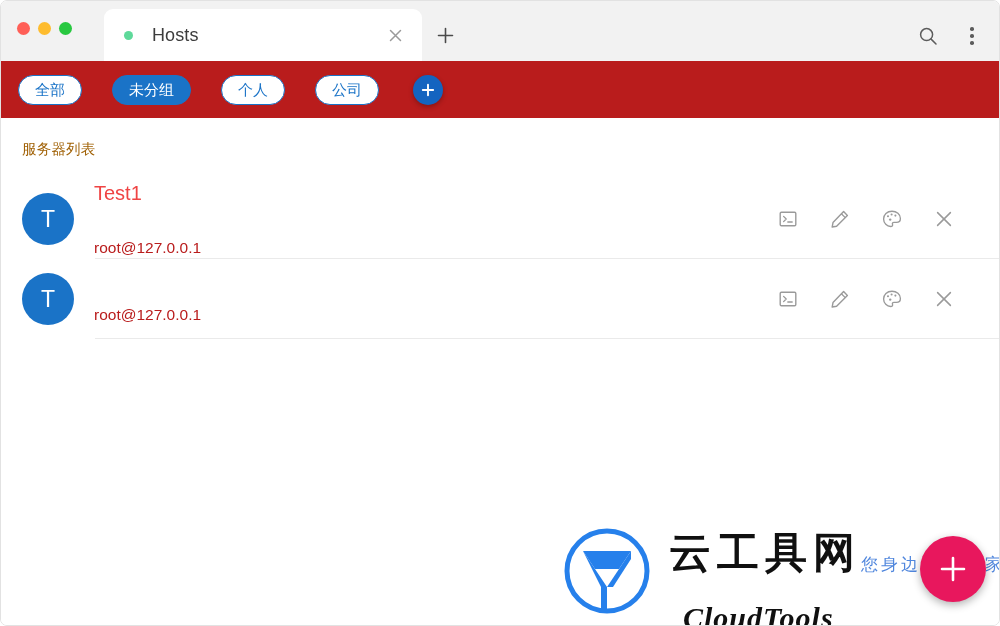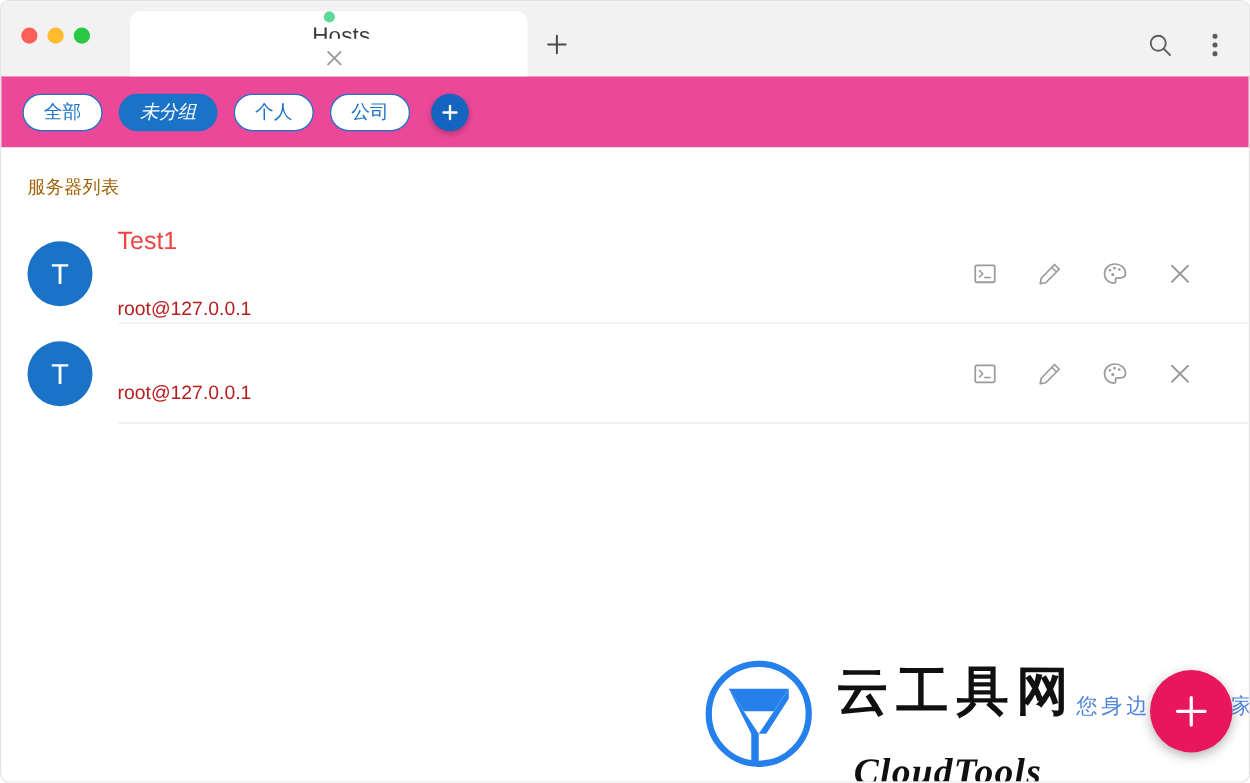--- a/index.html
+++ b/index.html
@@ -63,21 +63,20 @@
   .tab {
     position: relative;
     width: 318px;
     height: 52px;
     background: #ffffff;
     border-radius: 9px 9px 0 0;
     display: flex;
     align-items: center;
     padding: 0 0 0 20px;
     box-sizing: border-box;
-    flex-direction: column;
   }
   .tab-dot {
     width: 9px;
     height: 9px;
     border-radius: 50%;
     background: #5ed99a;
     flex: none;
     margin-right: 19px;
   }
   .tab-title {
@@ -137,22 +136,22 @@
     background: #5c5c5c;
     display: block;
   }
 
   
   .chipbar {
     height: 57px;
     display: flex;
     align-items: center;
     padding-left: 17px;
-    gap: 13px;
-    background: #ec4899;
+    gap: 30px;
+    background: #b91c1c;
   }
   .chip {
     height: 30px;
     min-width: 62px;
     padding: 0 16px;
     border-radius: 16px;
     border: 1.4px solid #1a73c7;
     color: #1a73c7;
     background: #ffffff;
     font-size: 15px;
@@ -160,21 +159,20 @@
     display: flex;
     align-items: center;
     justify-content: center;
     box-sizing: border-box;
     white-space: nowrap;
   }
   .chip.active {
     background: #1a73c7;
     border-color: #1a73c7;
     color: #ffffff;
-    font-style: italic;
   }
   .chip-add {
     width: 30px;
     height: 30px;
     min-width: 0;
     padding: 0;
     border-radius: 50%;
     background: #1464c0;
     border: none;
     margin-left: 4px;

